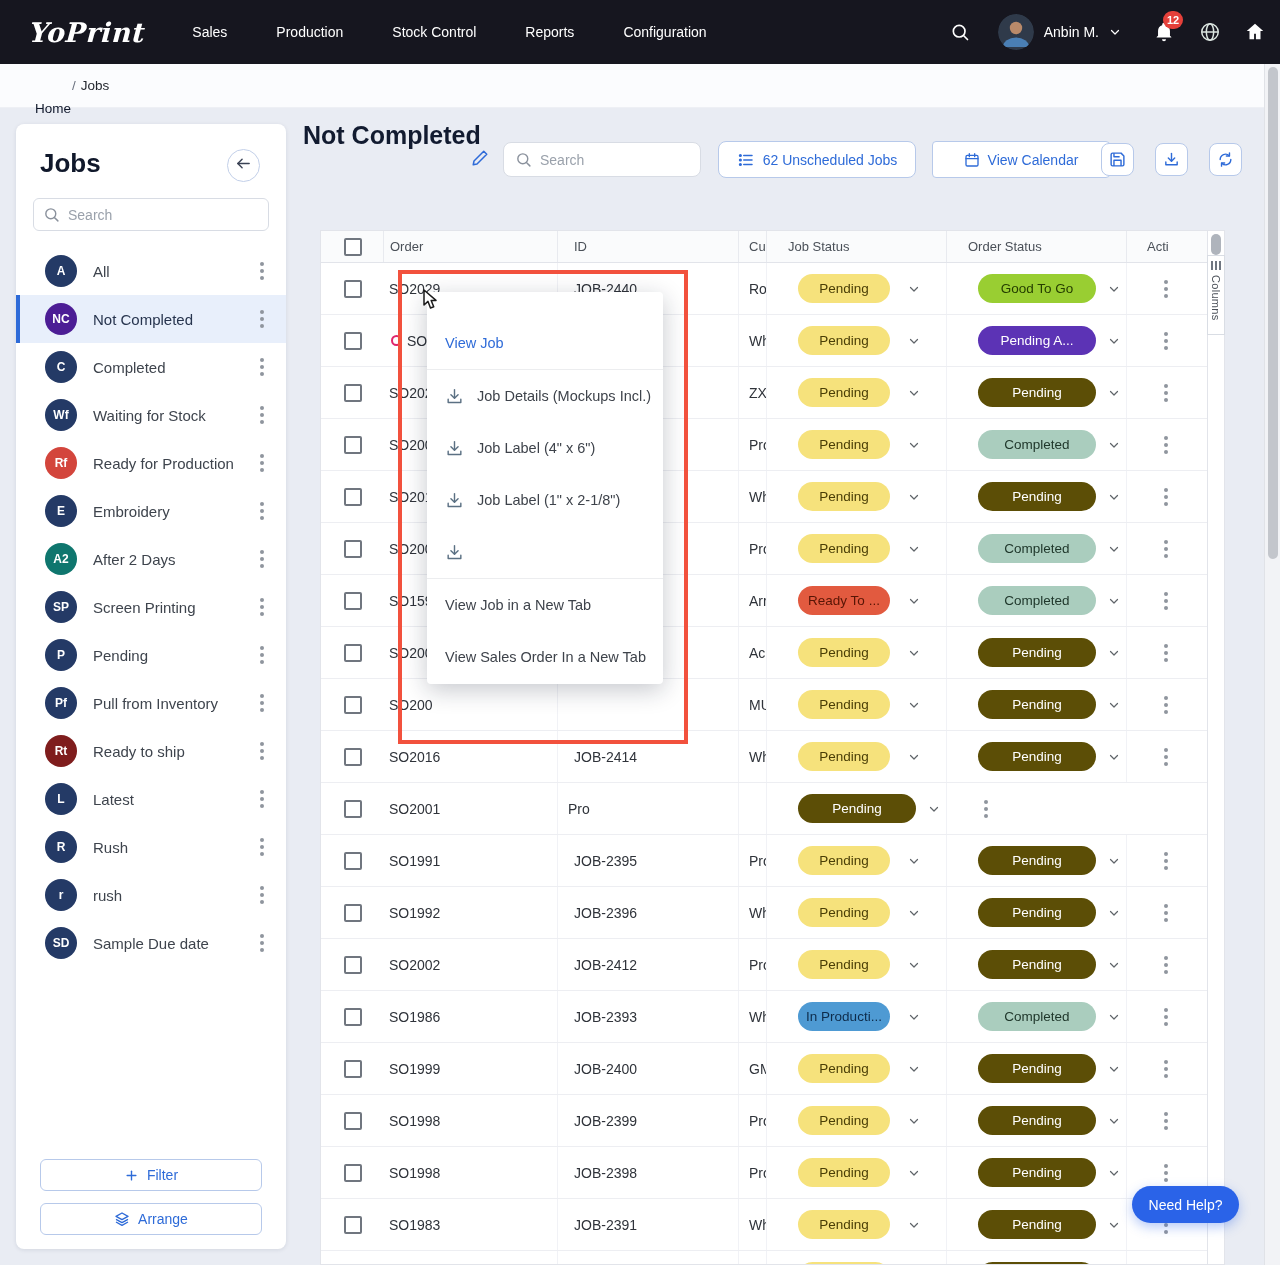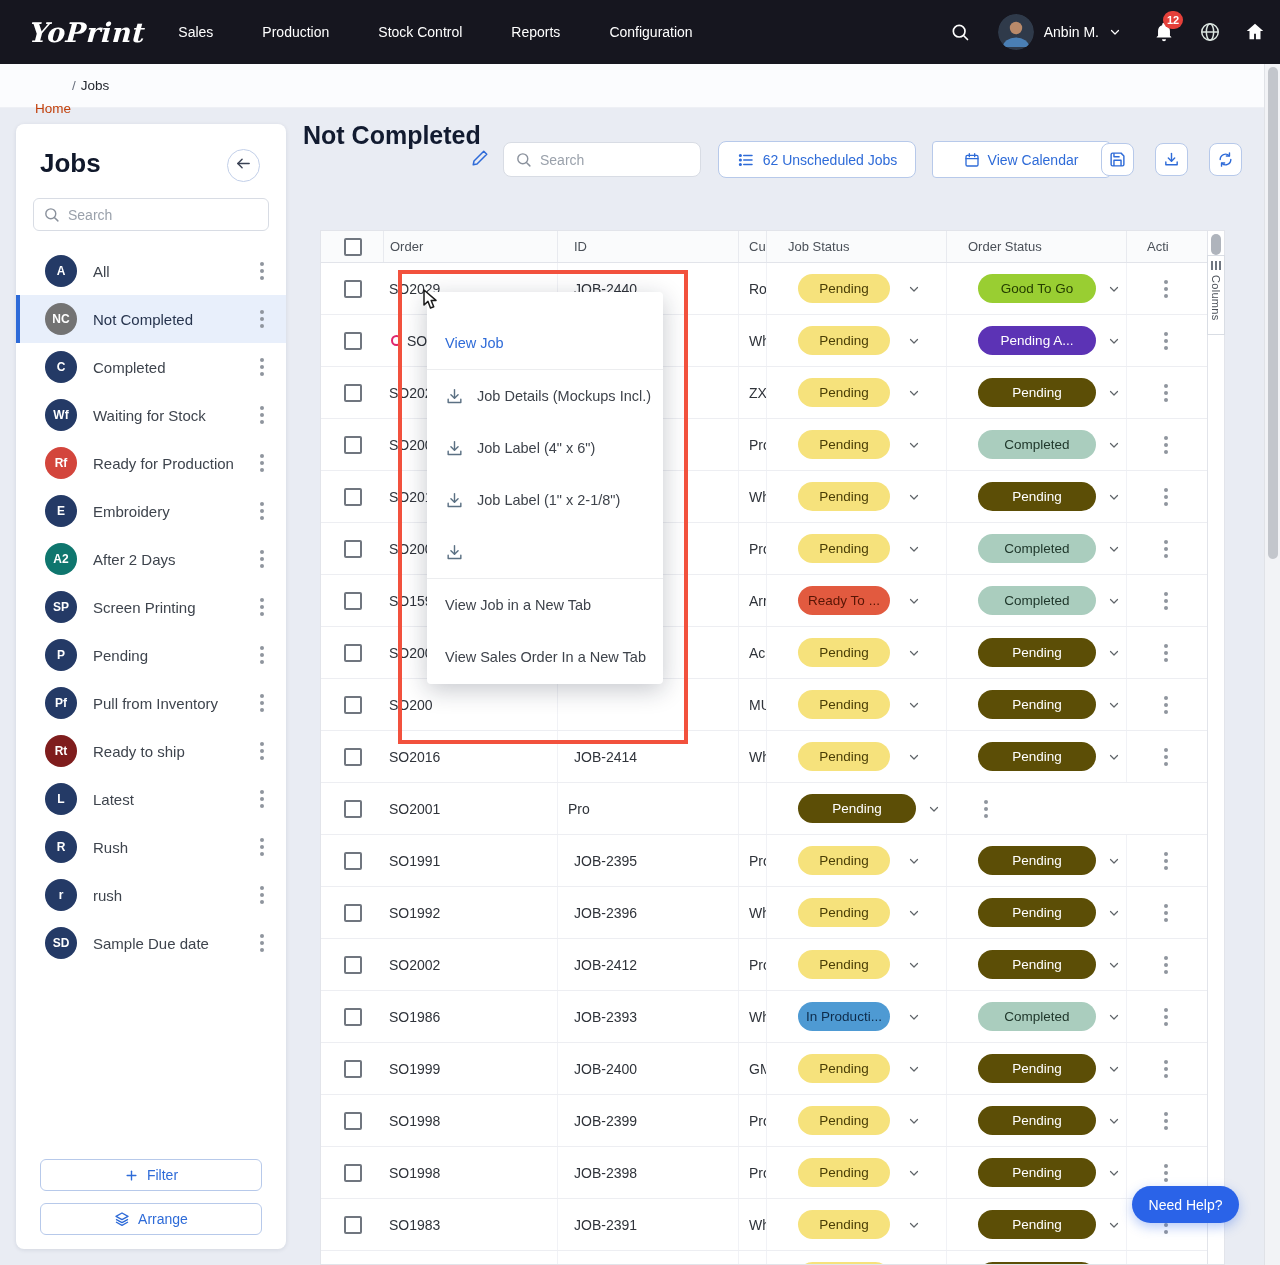--- a/index.html
+++ b/index.html
@@ -3,35 +3,35 @@
 <meta charset="utf-8">
 <title>YoPrint — Jobs</title>
 <style>
 *{margin:0;padding:0;box-sizing:border-box;}
 html,body{width:1280px;height:1265px;}
 body{font-family:"Liberation Sans",sans-serif;background:#E9ECF3;position:relative;overflow:hidden;}
 
 
 .topnav{position:absolute;top:0;left:0;width:1280px;height:64px;background:#16161F;display:flex;align-items:center;z-index:30;}
 .logo{font-family:"DejaVu Serif",serif;font-style:italic;font-weight:700;font-size:27px;color:#fff;margin-left:30px;letter-spacing:.5px;transform:skewX(-4deg);cursor:pointer;}
-.nav-items{display:flex;gap:49px;margin-left:33px;}
+.nav-items{display:flex;gap:49px;margin-left:47px;}
 .nav-item{color:#fff;font-size:14px;font-weight:500;cursor:pointer;white-space:nowrap;}
 .nav-right{position:absolute;right:0;top:0;height:64px;display:flex;align-items:center;padding-right:14px;}
 .ic{display:inline-flex;align-items:center;justify-content:center;cursor:pointer;}
 .avatar{width:36px;height:36px;border-radius:50%;overflow:hidden;margin-left:28px;flex:none;cursor:pointer;}
 .user-name{color:#fff;font-size:14px;margin-left:10px;cursor:pointer;}
 .nav-chev{color:#fff;margin-left:10px;display:flex;cursor:pointer;}
 .bell-wrap{position:relative;margin-left:32px;display:flex;cursor:pointer;}
 .badge{position:absolute;top:-10px;left:10px;min-width:18px;height:18px;padding:0 4px;border-radius:9px;background:#E5403A;color:#fff;font-size:11px;font-weight:700;display:flex;align-items:center;justify-content:center;}
 .globe{margin-left:24px;}
 .home{margin-left:23px;}
 
 
 .breadcrumb{position:absolute;top:64px;left:0;width:100%;height:44px;background:#FBFCFE;border-bottom:1px solid #EEF0F5;display:flex;align-items:center;padding-left:35px;font-size:13.5px;z-index:5;}
-.bc-home{color:#c2410c;cursor:pointer;margin-top:45px;}
+.bc-home{color:#0f172a;cursor:pointer;margin-top:45px;}
 .bc-sep{color:#6B7280;margin:0 5px 0 1px;}
 .bc-current{color:#23272F;}
 
 
 .sidebar{position:absolute;left:16px;top:124px;width:270px;height:1125px;background:#fff;border-radius:8px;box-shadow:0 1px 4px rgba(20,30,60,.10);overflow:hidden;z-index:6;}
 .side-head{position:relative;padding:24px 24px 0;}
 .side-title{font-size:26px;font-weight:700;color:#10182B;}
 .collapse-btn{position:absolute;right:26px;top:25px;width:33px;height:33px;border-radius:50%;border:1px solid #C2CFE8;background:#fff;display:flex;align-items:center;justify-content:center;cursor:pointer;}
 .side-search{position:relative;margin:19px 17px 16px;}
 .side-search input{width:100%;height:33px;border:1px solid #D8DCE4;border-radius:6px;padding:0 10px 0 34px;font-size:14px;color:#333;outline:none;font-family:inherit;background:#fff;}
@@ -200,21 +200,21 @@
       <div class="side-item">
         <span class="side-avatar" style="background:#243A66">A</span>
         <span class="side-label">All</span>
         <span class="kebab">
           <i></i>
           <i></i>
           <i></i>
         </span>
       </div>
       <div class="side-item selected">
-        <span class="side-avatar" style="background:#737373">NC</span>
+        <span class="side-avatar" style="background:#4c1d95">NC</span>
         <span class="side-label">Not Completed</span>
         <span class="kebab">
           <i></i>
           <i></i>
           <i></i>
         </span>
       </div>
       <div class="side-item">
         <span class="side-avatar" style="background:#243A66">C</span>
         <span class="side-label">Completed</span>

